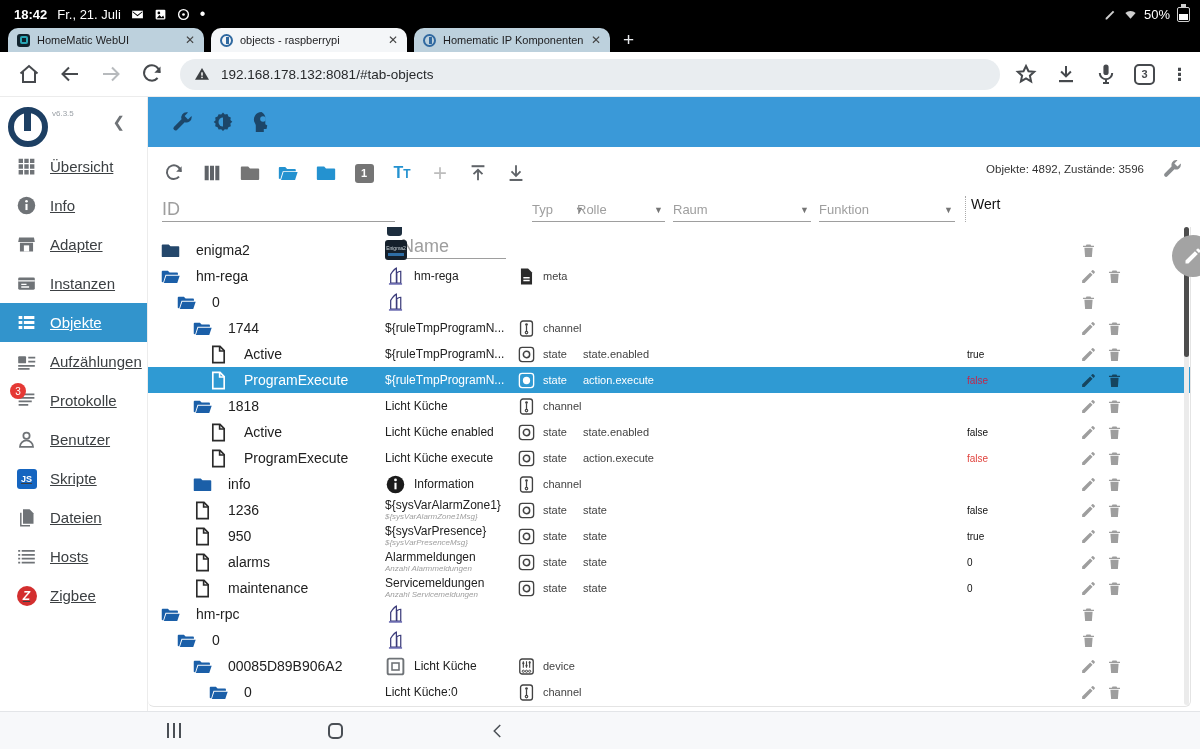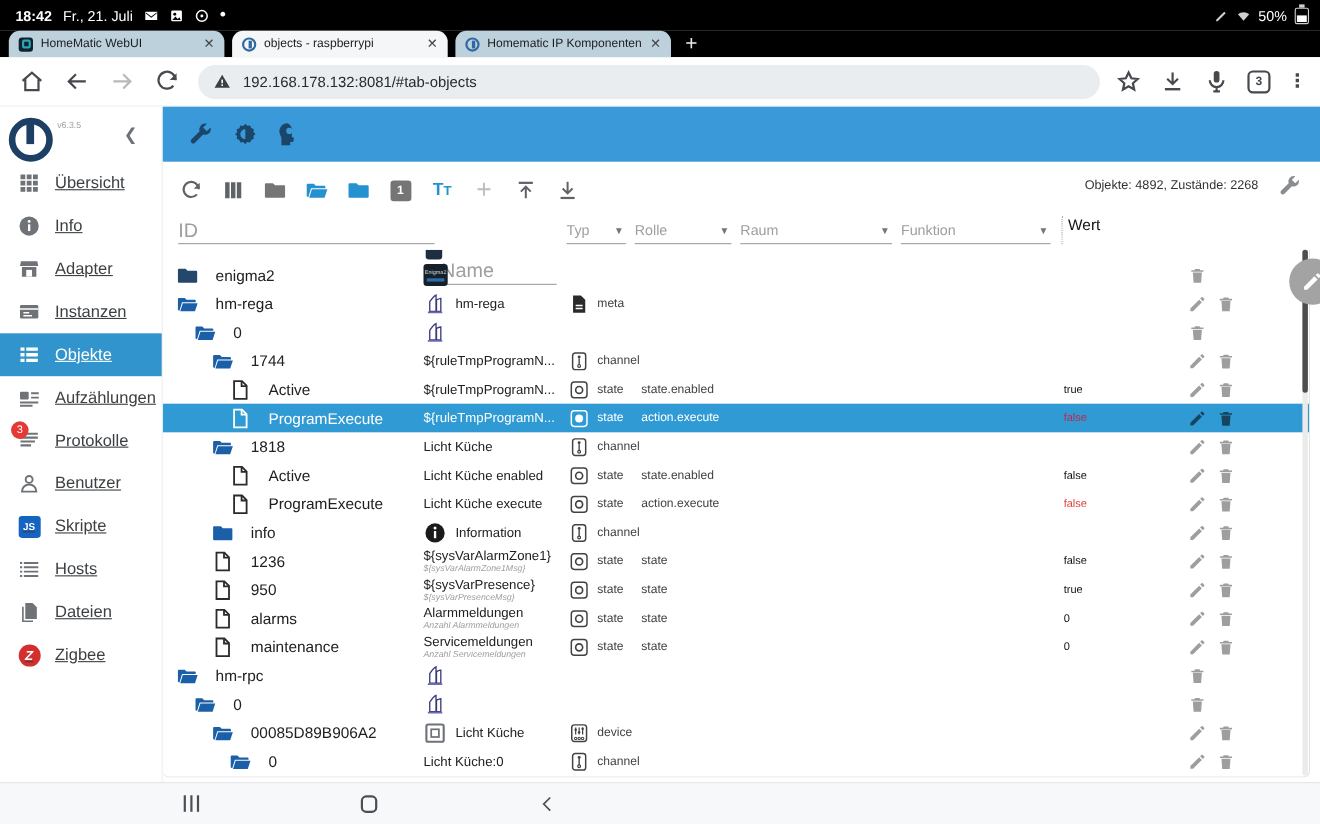--- a/index.html
+++ b/index.html
@@ -335,33 +335,33 @@
         </div>
         <div class="side-item">
           <span class="side-ico">
             <span class="mini-logo js">JS</span>
           </span>
           <span>Skripte</span>
         </div>
         <div class="side-item">
           <span class="side-ico">
             <svg viewBox="0 0 24 24">
-              <path fill="currentColor" d="M2.5 4.5h2.3v2H2.5zM6.5 4.5h15v2h-15zM2.5 9h2.3v2H2.5zM6.5 9h15v2h-15zM2.5 13.5h2.3v2H2.5zM6.5 13.5h15v2h-15zM2.5 18h2.3v2H2.5zM6.5 18h15v2h-15z"></path>
-            </svg>
-          </span>
-          <span>Hosts</span>
-        </div>
-        <div class="side-item">
-          <span class="side-ico">
-            <svg viewBox="0 0 24 24">
               <path fill="currentColor" d="M8 2.5h7.5L20 7v12H8z"></path>
               <path fill="none" stroke="currentColor" stroke-width="1.7" d="M5.5 6.5V21.5H16"></path>
             </svg>
           </span>
           <span>Dateien</span>
+        </div>
+        <div class="side-item">
+          <span class="side-ico">
+            <svg viewBox="0 0 24 24">
+              <path fill="currentColor" d="M2.5 4.5h2.3v2H2.5zM6.5 4.5h15v2h-15zM2.5 9h2.3v2H2.5zM6.5 9h15v2h-15zM2.5 13.5h2.3v2H2.5zM6.5 13.5h15v2h-15zM2.5 18h2.3v2H2.5zM6.5 18h15v2h-15z"></path>
+            </svg>
+          </span>
+          <span>Hosts</span>
         </div>
         <div class="side-item">
           <span class="side-ico">
             <span class="mini-logo zb">Z</span>
           </span>
           <span>Zigbee</span>
         </div>
       </div>
   </div>
 
@@ -423,31 +423,31 @@
             <path fill="currentColor" d="M12 7l5.6 5.6-1.4 1.4L13 10.8V20h-2v-9.2l-3.2 3.2-1.4-1.4z"></path>
           </svg>
         </span>
         <span class="tb-ico tb-dark">
           <svg viewBox="0 0 24 24">
             <path fill="currentColor" d="M11 3.5h2v9.2l3.2-3.2 1.4 1.4L12 16.5 6.4 10.9l1.4-1.4L11 12.7z"></path>
             <rect x="5" y="18.5" width="14" height="2.2" fill="currentColor"></rect>
           </svg>
         </span>
       </div>
-    <div id="counts">Objekte: 4892, Zustände: 2268</div>
+    <div id="counts">Objekte: 4892, Zustände: 3596</div>
     <span id="tb-wrench" class="tb-ico">
         <svg viewBox="0 0 24 24">
           <path fill="currentColor" d="M21.7 7.3a5.3 5.3 0 0 1-7 5L7 20a2.2 2.2 0 0 1-3.1-3.1l7.6-7.6a5.3 5.3 0 0 1 5-7c.5 0 1 .1 1.5.2L14.6 6l3.4 3.4 3.5-3.4c.1.4.2.8.2 1.3z"></path>
         </svg>
       </span>
 
     <div id="filter-row">
       <input class="f-input" style="left: 14px; width: 233px;" placeholder="ID">
       <input class="f-input" style="left: 253px; width: 105px; margin-top: 37px;" placeholder="Name">
-      <div class="f-select" style="left:367px;width:54px;">
+      <div class="f-select" style="left:384px;width:54px;">
           <span>Typ</span>
           <span class="arrow">▼</span>
         </div>
       <div class="f-select" style="left:429px;width:88px;">
           <span>Rolle</span>
           <span class="arrow">▼</span>
         </div>
       <div class="f-select" style="left:525px;width:138px;">
           <span>Raum</span>
           <span class="arrow">▼</span>

